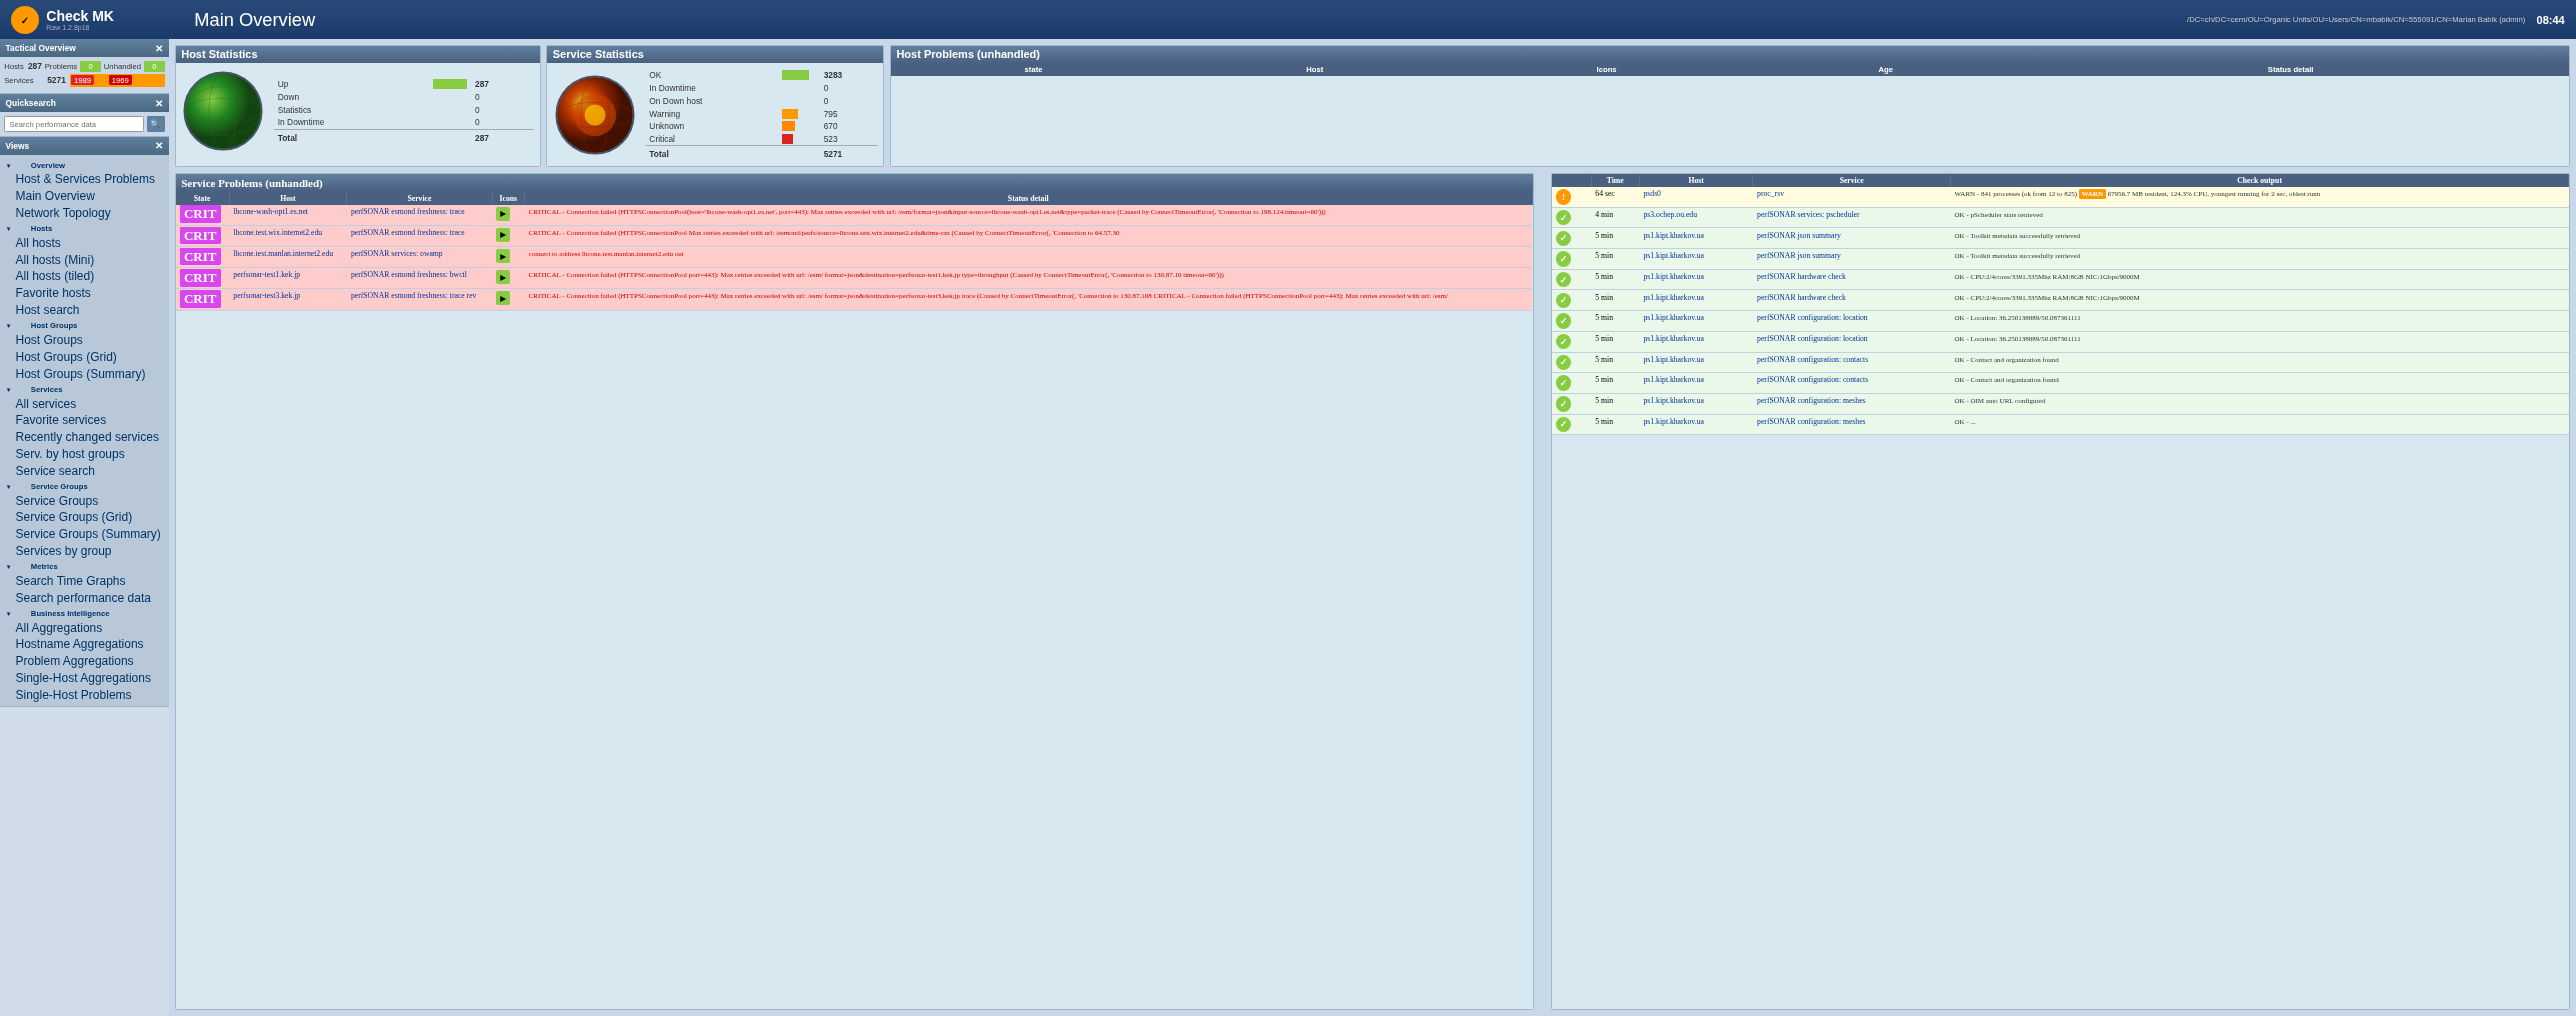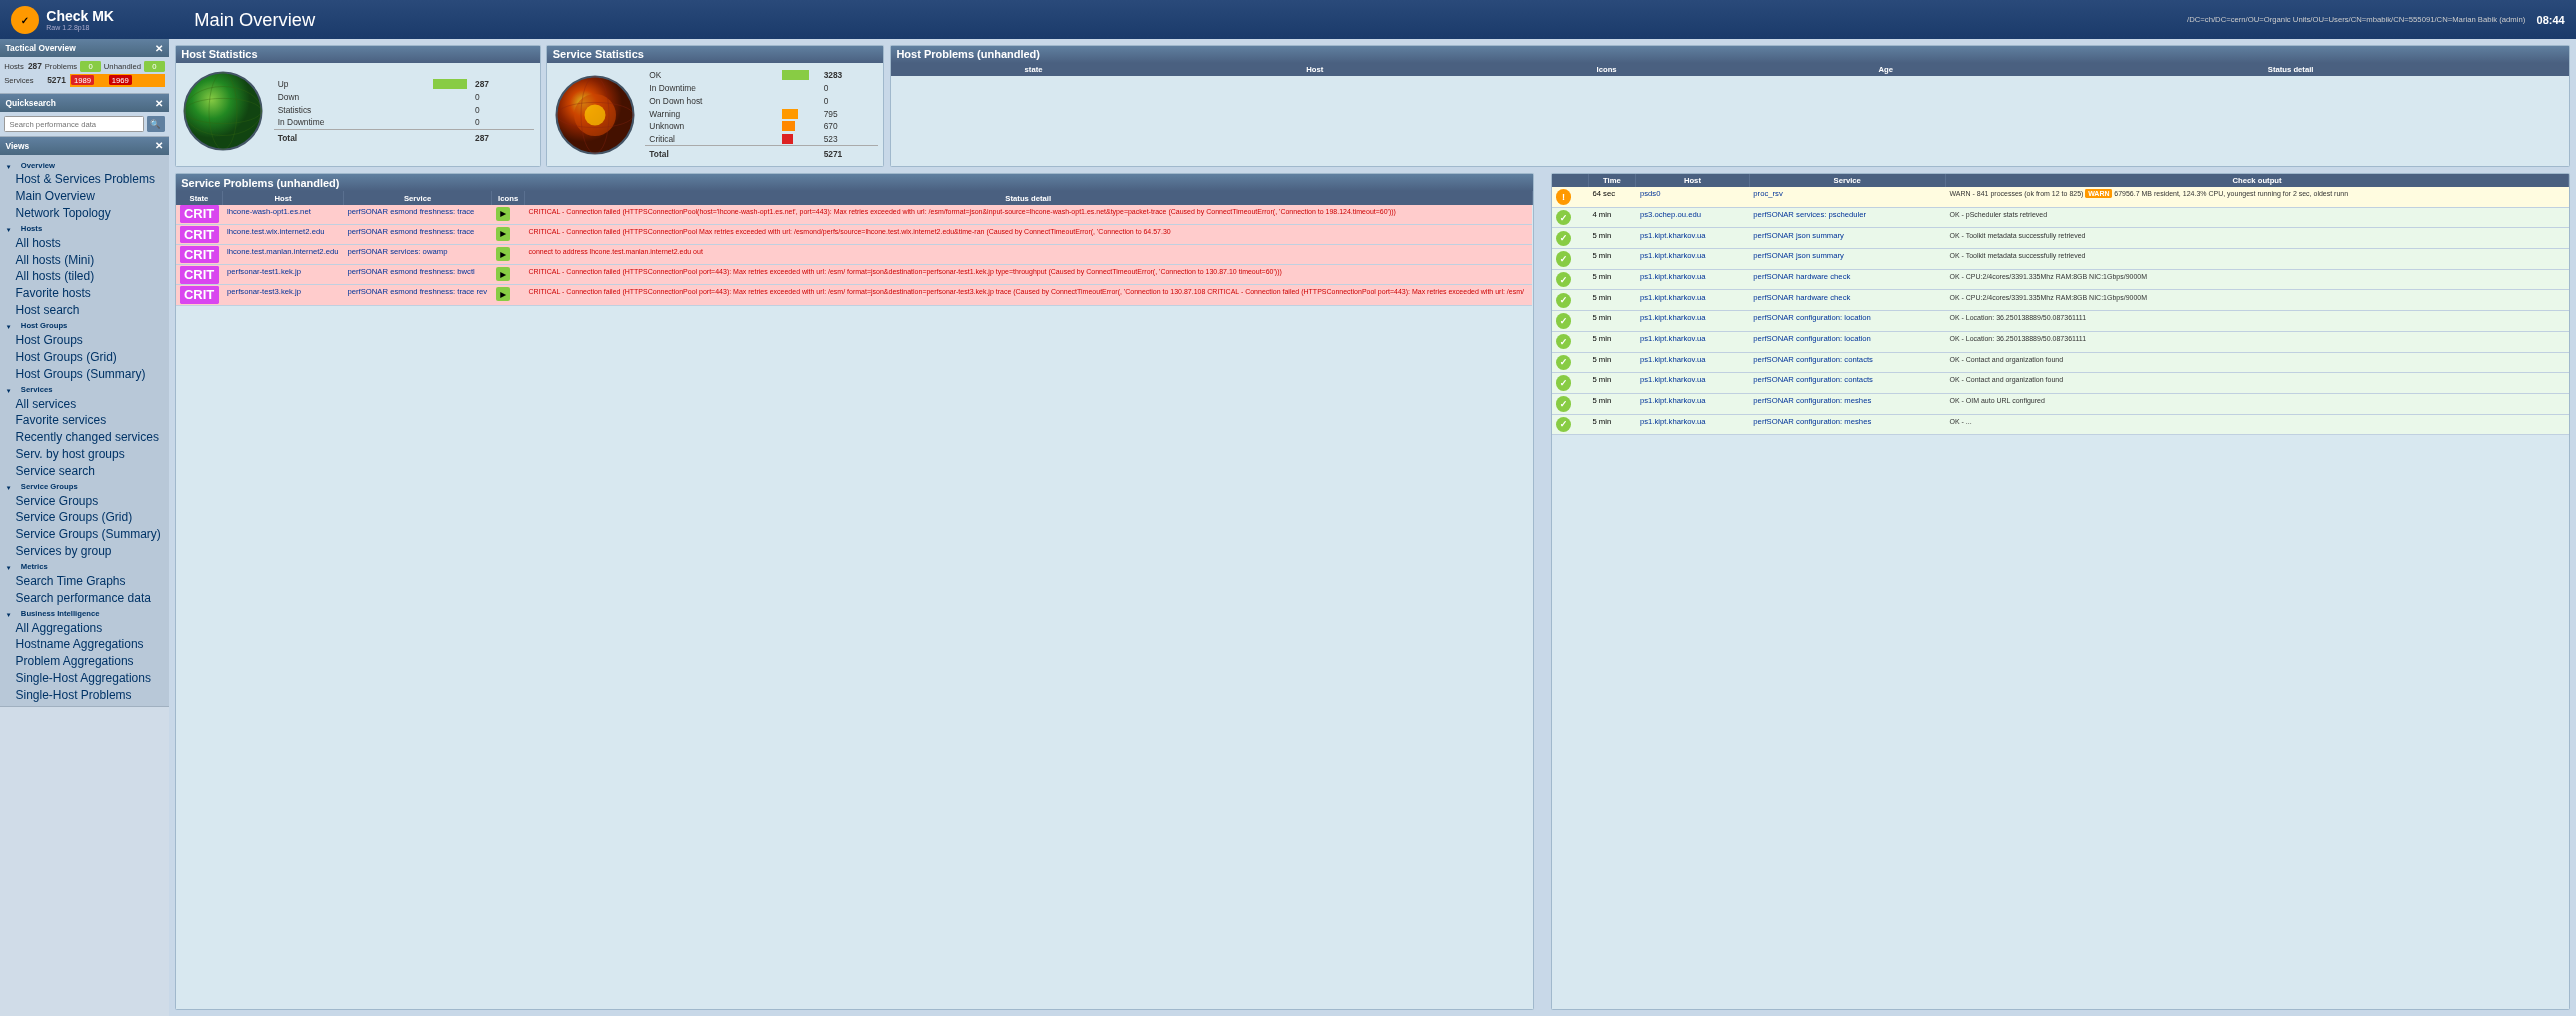--- a/index.html
+++ b/index.html
@@ -37,21 +37,21 @@
     
     .quicksearch { background: #c8d8e8; padding: 4.2px; }
     .search-row { display: flex; align-items: center; gap: 2.8px; }
     .search-input { flex: 1; height: 15.5px; border: 0.7px solid #999; border-radius: 1.4px; padding: 1.4px 4.2px; font-size: 7.7px; background: white; }
     .search-btn { width: 18.3px; height: 15.5px; background: #6080a0; border: none; border-radius: 1.4px; cursor: pointer; color: white; font-size: 8.4px; }
 
     
     .views-section { padding: 2.8px 0; }
     .sidebar-group-label {
       padding: 2.8px 5.6px 1.4px 5.6px; font-size: 7.7px; font-weight: bold; color: #003366;
-      display: flex; align-items: flex-end; gap: 9px; cursor: pointer;
+      display: flex; align-items: center; gap: 19px; cursor: pointer;
     }
     .sidebar-group-label .tri { font-size: 6.3px; }
     .sidebar-subitem { padding: 1.4px 5.6px 1.4px 15.5px; font-size: 12px; color: #003366; cursor: pointer; display: block; }
 
     
     .content { flex: 1; overflow: auto; padding: 5.6px; display: flex; flex-direction: column; gap: 5.6px; }
 
     
     .top-row { display: flex; gap: 5.6px; }
 
@@ -77,21 +77,21 @@
 
     
     .service-stats-panel { width: 338px; }
 
     
     .host-problems-panel { flex: 1; }
     .problems-table { width: 100%; border-collapse: collapse; }
     .problems-table th { background: #4a6080; color: white; padding: 2.1px 5.6px; font-size: 7.7px; text-align: center; }
 
     
-    .bottom-row { display: flex; gap: 17px; flex: 1; }
+    .bottom-row { display: flex; gap: 17px; flex: 1; font-family: Liberation Serif, serif; }
 
     
     .service-problems-panel { flex: 2; min-width: 0; }
     .sp-table { width: 100%; border-collapse: collapse; }
     .sp-table th { background: #4a6080; color: white; padding: 2.1px 5.6px; font-size: 7.7px; text-align: center; border-right: 0.7px solid #5a7090; }
     .sp-table td { padding: 2.1px 4.2px; font-size: 7.7px; border-bottom: 0.7px solid #c0d0e0; vertical-align: top; }
     .sp-table tr.crit-row { background: #ffcccc; }
     .crit-badge { background: #d946ef; color: white; padding: 1.4px 4.2px; border-radius: 1.4px; font-size: 13px; font-weight: bold; }
     .status-detail { color: #cc0000; font-size: 7px; line-height: 1.3; max-width: 253px; }
 

